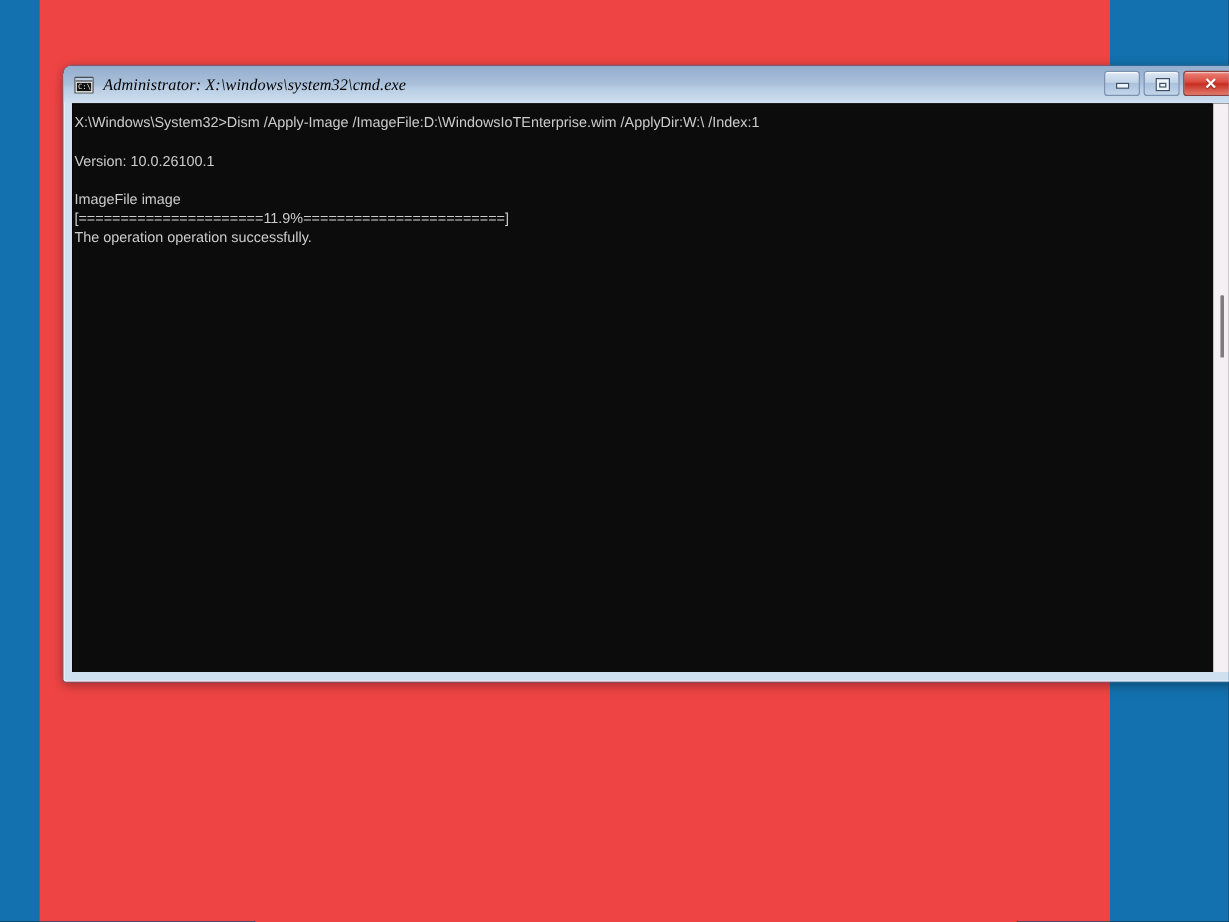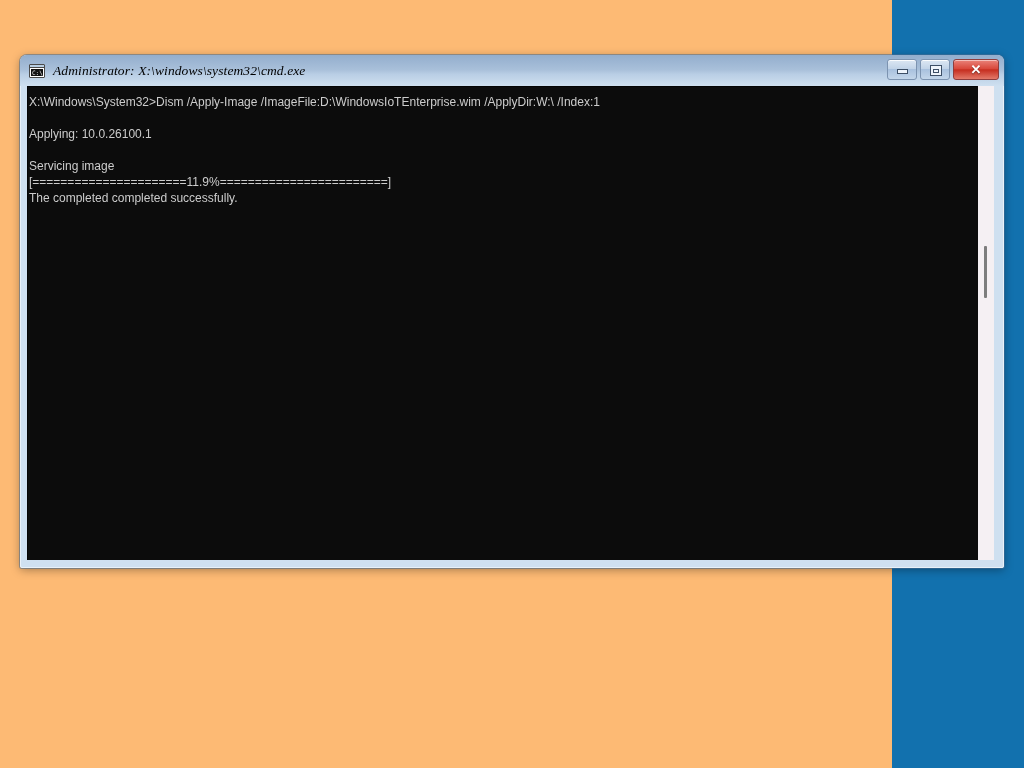--- a/index.html
+++ b/index.html
@@ -14,21 +14,22 @@
     background: #1271ae;
     font-family: "Liberation Sans", sans-serif;
     -webkit-font-smoothing: antialiased;
   }
 
   
   #desktop {
     position: relative;
     width: 892px;
     height: 768px;
-    background: #fdba74;
+    background: #ef4444;
+    margin-left: 33px;
   }
 
   
   #cmd-window {
     position: absolute;
     left: 20px;
     top: 55px;
     width: 984px;
     height: 513px;
     border-radius: 7px 7px 2px 2px;
@@ -304,25 +305,25 @@
           <div class="glyph-close">✕</div>
         </div>
       </div>
     </div>
 
     <div id="console-area">
 
       <div id="console-text">
         <div class="console-line">X:\Windows\System32&gt;Dism /Apply-Image /ImageFile:D:\WindowsIoTEnterprise.wim /ApplyDir:W:\ /Index:1</div>
         <div class="console-line blank"></div>
-        <div class="console-line">Applying: 10.0.26100.1</div>
+        <div class="console-line">Version: 10.0.26100.1</div>
         <div class="console-line blank"></div>
-        <div class="console-line">Servicing image</div>
+        <div class="console-line">ImageFile image</div>
         <div class="console-line">[======================11.9%========================]</div>
-        <div class="console-line">The completed completed successfully.</div>
+        <div class="console-line">The operation operation successfully.</div>
         <div class="console-line blank"></div>
       </div>
 
       <div id="console-scrollbar">
         <div id="scroll-thumb"></div>
       </div>
 
     </div>
 
   </div>

